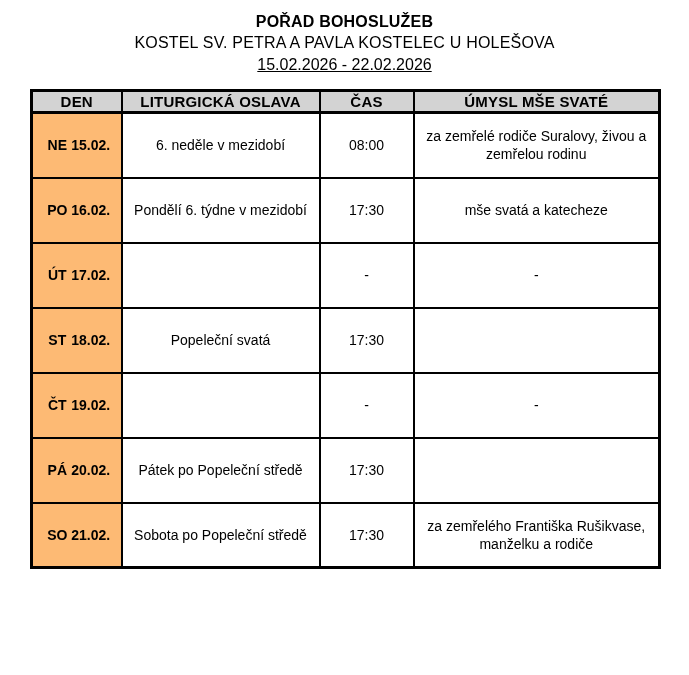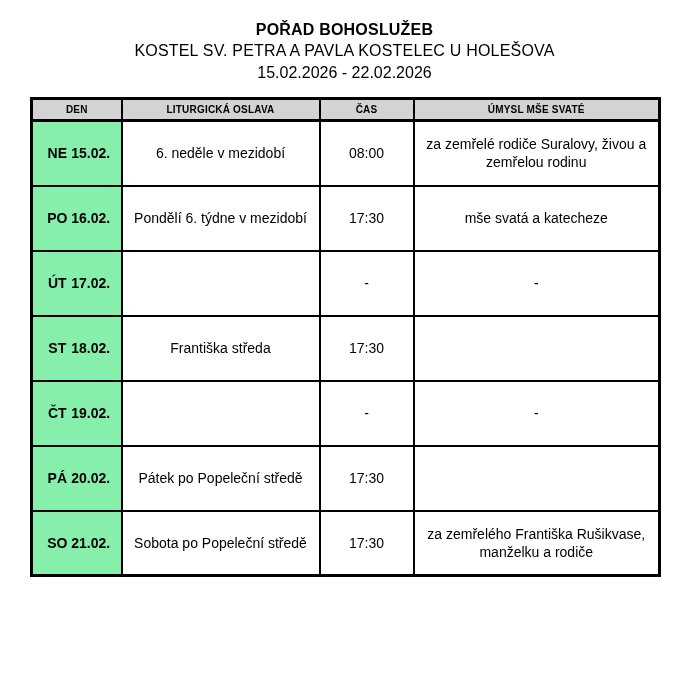--- a/index.html
+++ b/index.html
@@ -7,69 +7,70 @@
   body {
     width: 689px;
     height: 675px;
     background: #ffffff;
     color: #000000;
     font-family: "Liberation Sans", sans-serif;
     overflow: hidden;
   }
   .doc-header {
     text-align: center;
-    padding-top: 19px;
+    padding-top: 11px;
   }
   .doc-title {
     font-size: 16px;
     font-weight: bold;
     line-height: 21px;
     letter-spacing: 0.2px;
   }
   .doc-subtitle {
     font-size: 16px;
     font-weight: normal;
     line-height: 21px;
     letter-spacing: 0.2px;
   }
   .doc-daterange {
     font-size: 16px;
     font-weight: normal;
     line-height: 23px;
+    text-decoration: underline;
   }
   table.schedule {
     border-collapse: collapse;
     table-layout: fixed;
     width: 628px;
     margin: 13px 0 0 30px;
     border: 3px solid #000000;
   }
   table.schedule th {
     background: #d3d3d3;
-    font-size: 10px;
+    font-size: 15px;
     font-weight: bold;
     height: 22px;
     padding: 0 2px;
     border: 2px solid #000000;
     border-bottom: 3px solid #000000;
     text-align: center;
     vertical-align: middle;
     letter-spacing: 0.2px;
   }
   table.schedule td {
     border: 2px solid #000000;
     font-size: 14px;
     line-height: 18px;
     height: 65px;
     padding: 0;
     text-align: center;
     vertical-align: middle;
   }
   td.day-cell {
-    background: #86efac;
+    background: #fdba74;
     font-weight: bold;
     text-align: left;
     padding-left: 8px;
     white-space: nowrap;
   }
   .day-abbr {
     display: inline-block;
     min-width: 28px;
   }
   td.celebration-cell { padding: 0 14px; }
@@ -114,21 +115,21 @@
       <td class="intention-cell">mše svatá a katecheze</td>
     </tr>
     <tr>
       <td class="day-cell"><span class="day-abbr">ÚT</span><span>17.02.</span></td>
       <td class="celebration-cell"></td>
       <td class="time-cell">-</td>
       <td class="intention-cell">-</td>
     </tr>
     <tr>
       <td class="day-cell"><span class="day-abbr">ST</span><span>18.02.</span></td>
-      <td class="celebration-cell">Františka středa</td>
+      <td class="celebration-cell">Popeleční svatá</td>
       <td class="time-cell">17:30</td>
       <td class="intention-cell"></td>
     </tr>
     <tr>
       <td class="day-cell"><span class="day-abbr">ČT</span><span>19.02.</span></td>
       <td class="celebration-cell"></td>
       <td class="time-cell">-</td>
       <td class="intention-cell">-</td>
     </tr>
     <tr>

